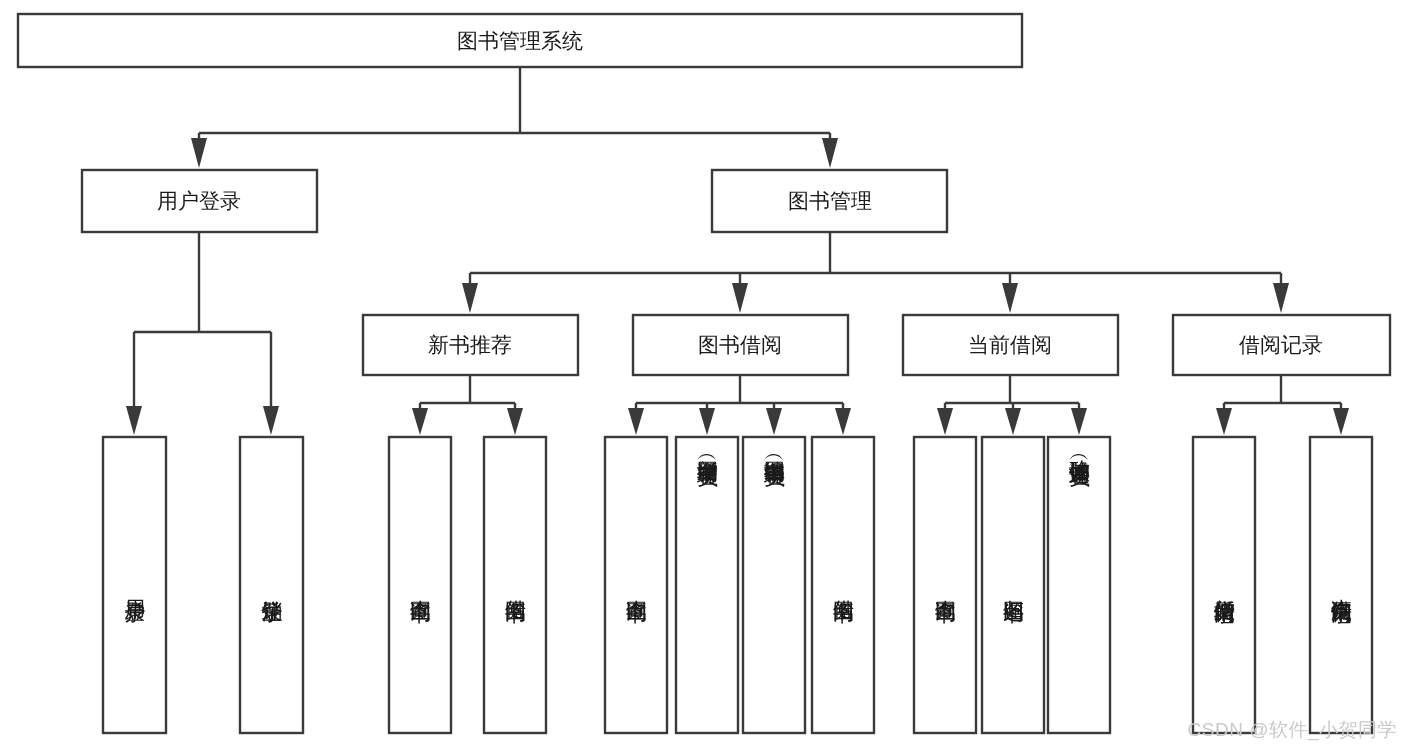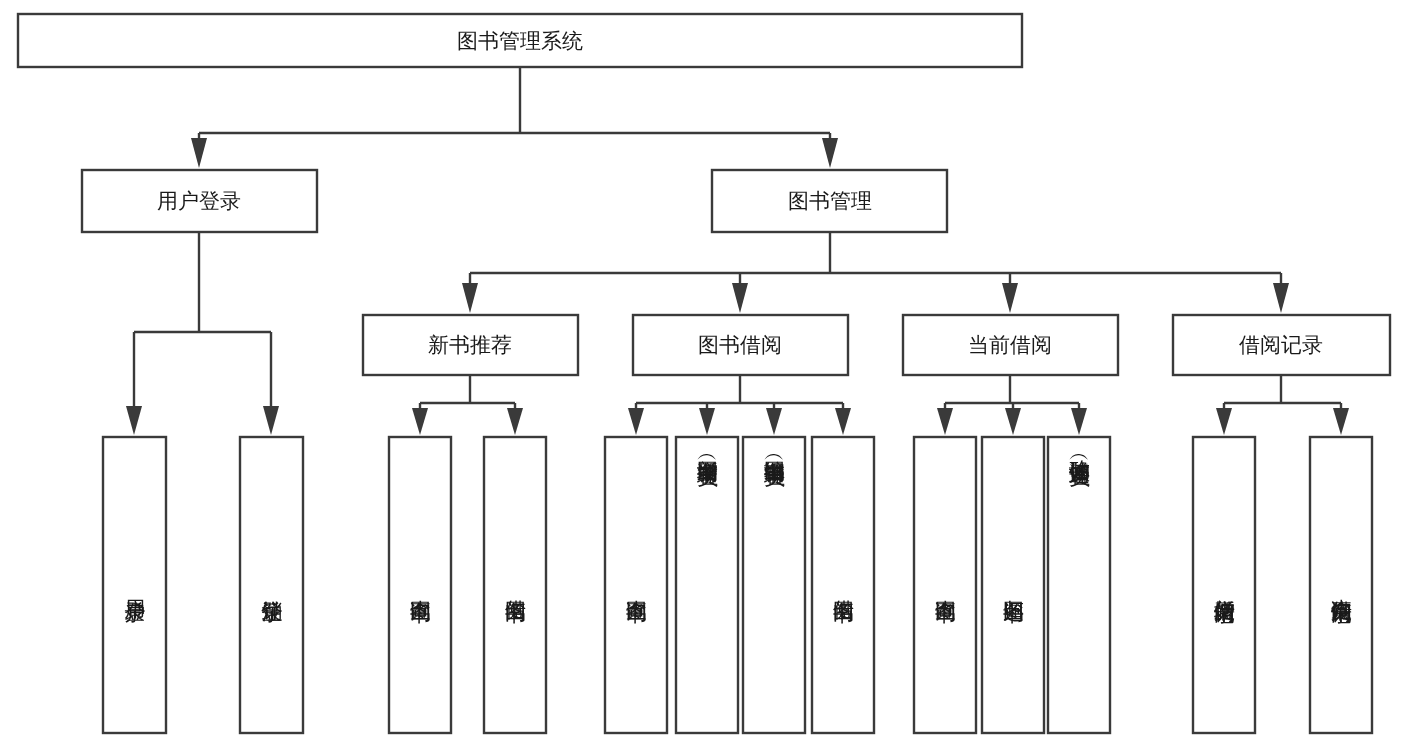--- a/index.html
+++ b/index.html
@@ -225,13 +225,14 @@
     <span class="leaf-label" style="margin-top:6px;">确认归还（管理员）</span>
   </div>
 
   <div class="leaf-label-wrap" style="left:1193px; top:437px; width:62px; height:296px;">
     <span class="leaf-label">新增借阅记录</span>
   </div>
   <div class="leaf-label-wrap" style="left:1310px; top:437px; width:62px; height:296px;">
     <span class="leaf-label">查询借阅记录</span>
   </div>
 
+  <div class="watermark">CSDN @软件_小贺同学</div>
 </div>
 
 </body></html>

